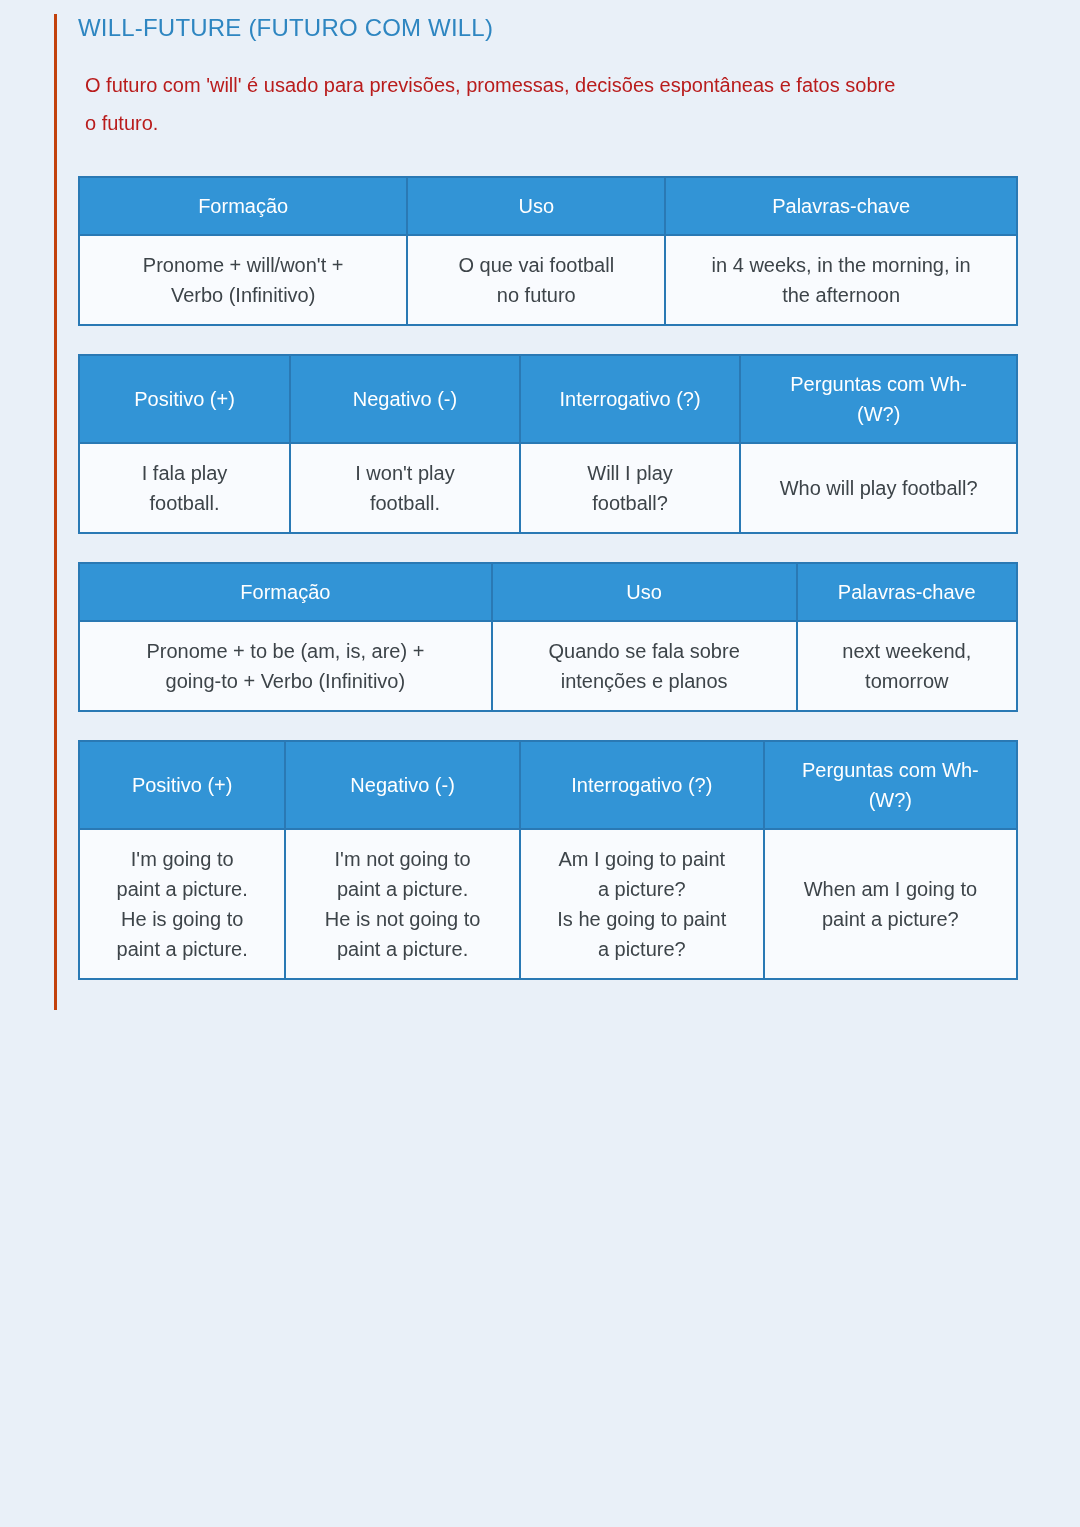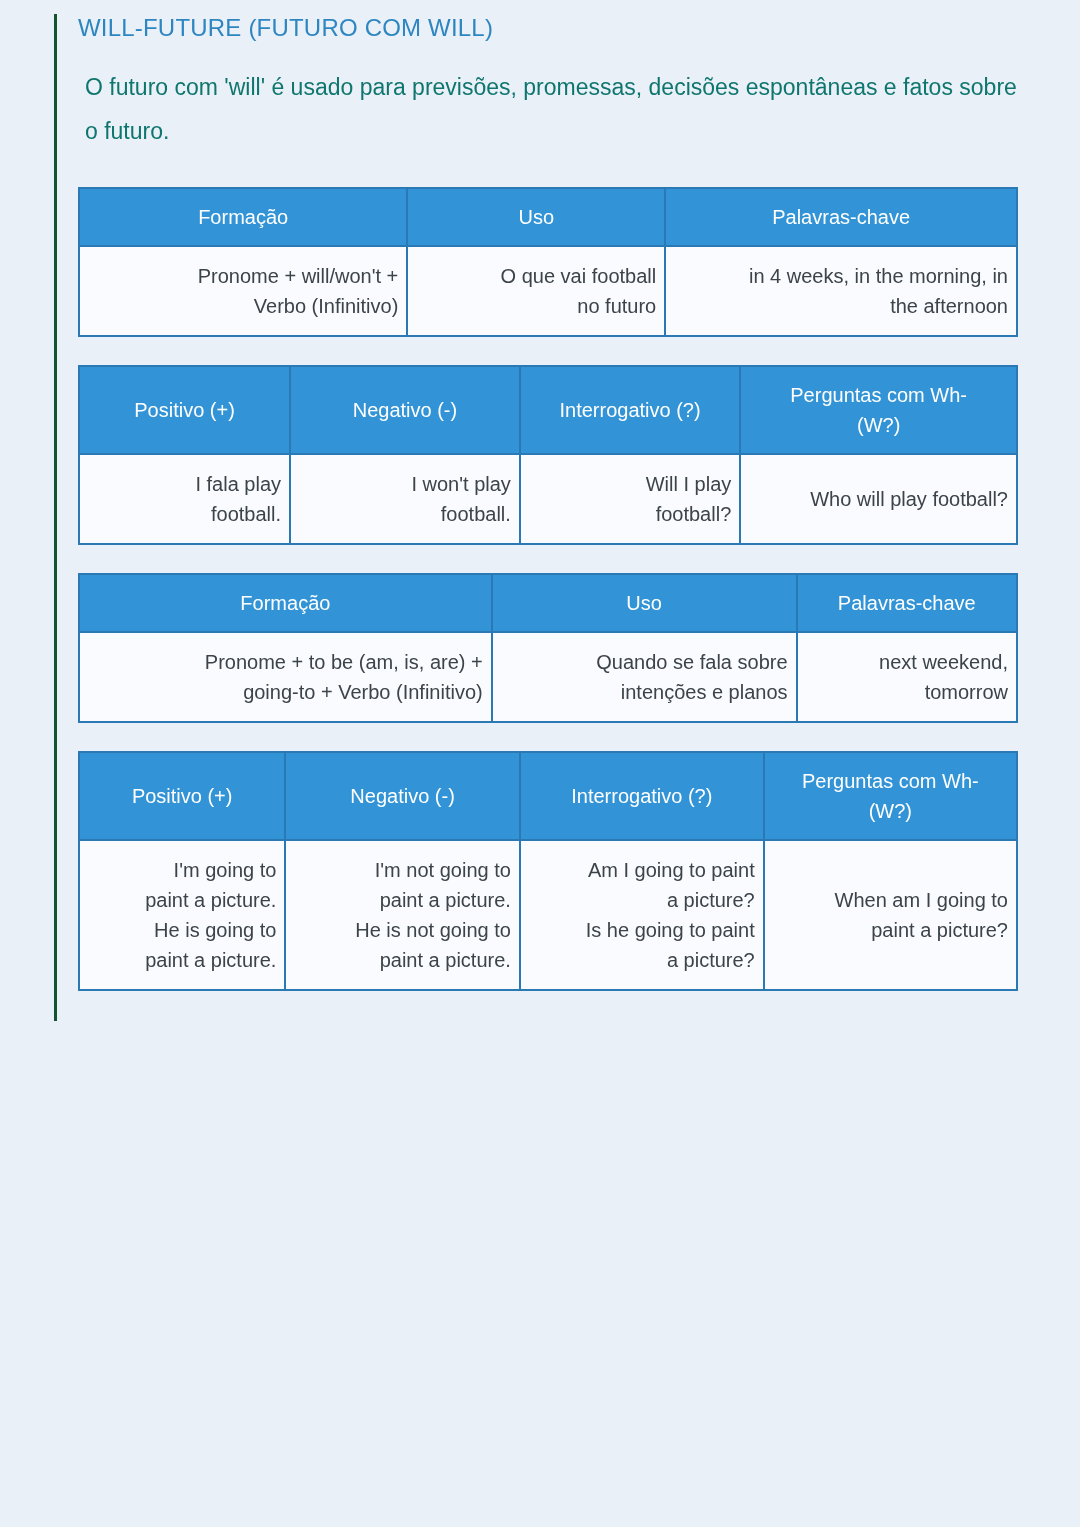--- a/index.html
+++ b/index.html
@@ -17,37 +17,37 @@
   h1.page-title {
     font-size: 30px;
     font-weight: 500;
     color: #2e7dad;
     margin: 0 0 30px 0;
     letter-spacing: 0.3px;
   }
 
   .content-block {
     margin-left: 12px;
-    border-left: 3px solid #14532d;
+    border-left: 3px solid #c2410c;
     padding: 0 0 2px 21px;
   }
 
   h2.section-heading {
     font-size: 24px;
     font-weight: 500;
     color: #2e86c1;
     margin: 0 0 24px 0;
     letter-spacing: 0.2px;
   }
 
   p.section-description {
-    font-size: 23px;
+    font-size: 20px;
     line-height: 1.9;
     margin: 0 0 34px 7px;
-    color: #0f766e;
+    color: #b91c1c;
     white-space: pre-line;
   }
 
   table.data-table {
     width: 100%;
     border-collapse: collapse;
     margin: 0 16px 28px 0;
     table-layout: fixed;
     border: 2px solid #2a79b4;
   }
@@ -63,21 +63,21 @@
     vertical-align: middle;
     white-space: pre-line;
   }
   table.data-table td {
     background: #f9fbfe;
     color: #3d4449;
     font-size: 20px;
     line-height: 1.5;
     padding: 14px 8px;
     border: 2px solid #2a79b4;
-    text-align: right;
+    text-align: center;
     vertical-align: middle;
     white-space: pre-line;
   }
 </style>
 </head>
 <body>
 
 <div class="page">
 
 

